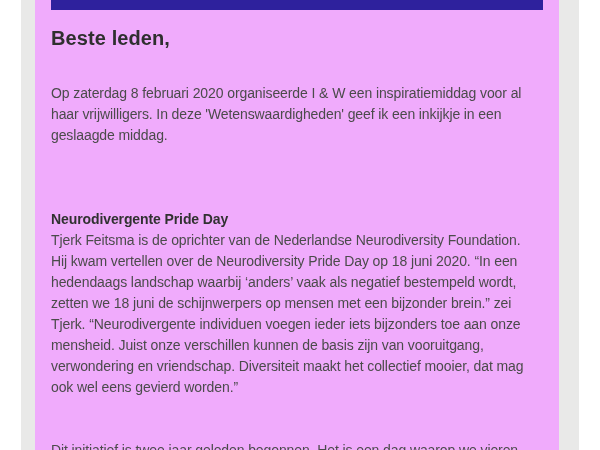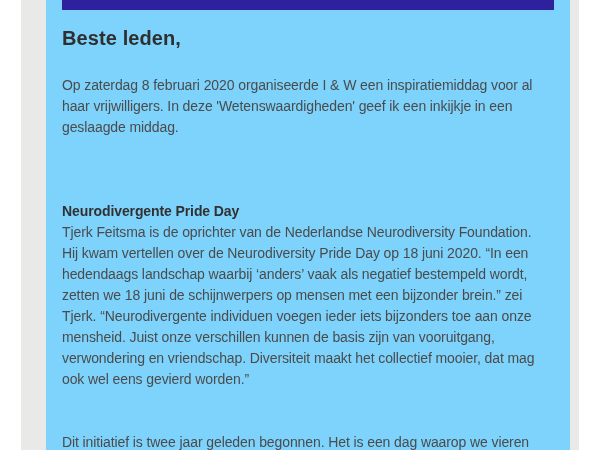--- a/index.html
+++ b/index.html
@@ -21,25 +21,25 @@
   .email-gutter {
     position: absolute;
     left: 21px;
     top: 0;
     width: 558px;
     height: 100%;
     background: #e9e9e8;
   }
   .email-card {
     position: absolute;
-    left: 46px;
+    left: 35px;
     top: 0;
     width: 524px;
     height: 100%;
-    background: #7dd3fc;
+    background: #f0abfc;
   }
   .email-content {
     padding: 0 16px;
   }
   .header-bar {
     height: 10px;
     width: 100%;
   }
   .greeting {
     margin: 15px 0 0;
@@ -50,21 +50,21 @@
     letter-spacing: 0.1px;
   }
   .para {
     margin: 0;
     font-size: 14px;
     line-height: 21px;
     color: #4b4b4b;
     letter-spacing: -0.1px;
     white-space: pre;
   }
-  .para-intro   { margin-top: 24px; }
+  .para-intro   { margin-top: 32px; }
   .para-section { margin-top: 21px; }
   .para-closing { margin-top: 21px; }
   .section-title {
     display: block;
     font-weight: bold;
     color: #313131;
     line-height: 21px;
   }
 </style>
 </head>

